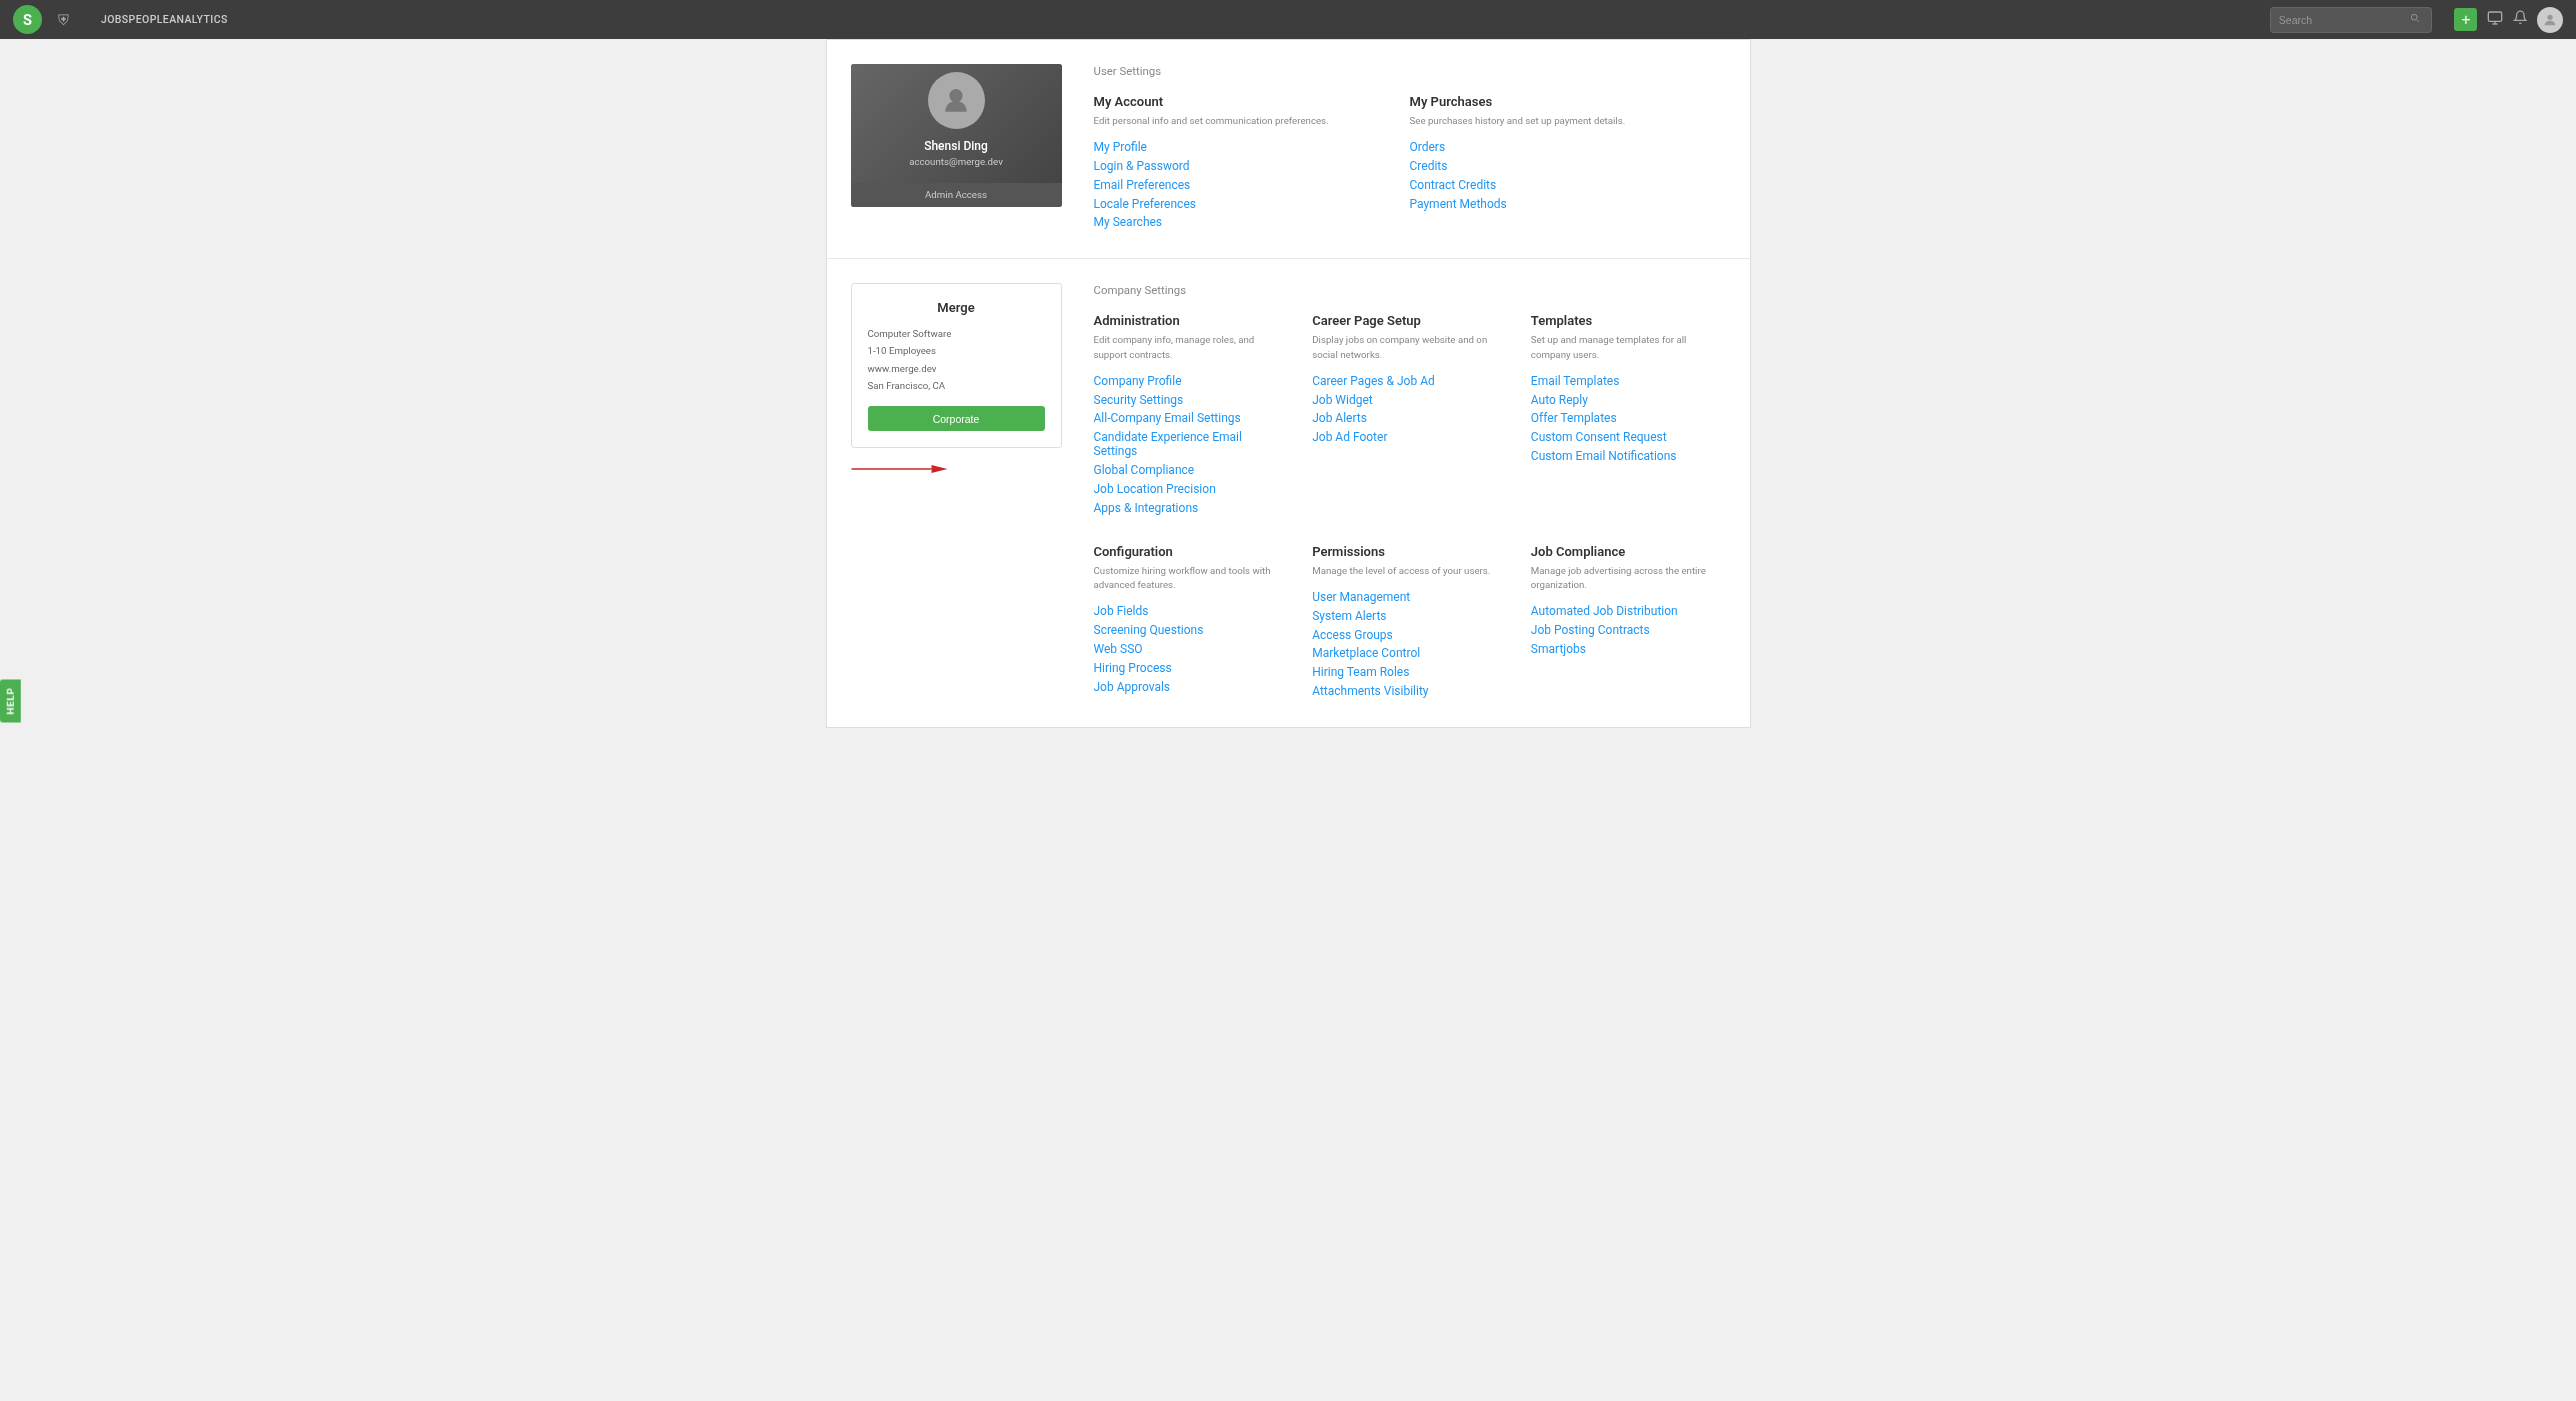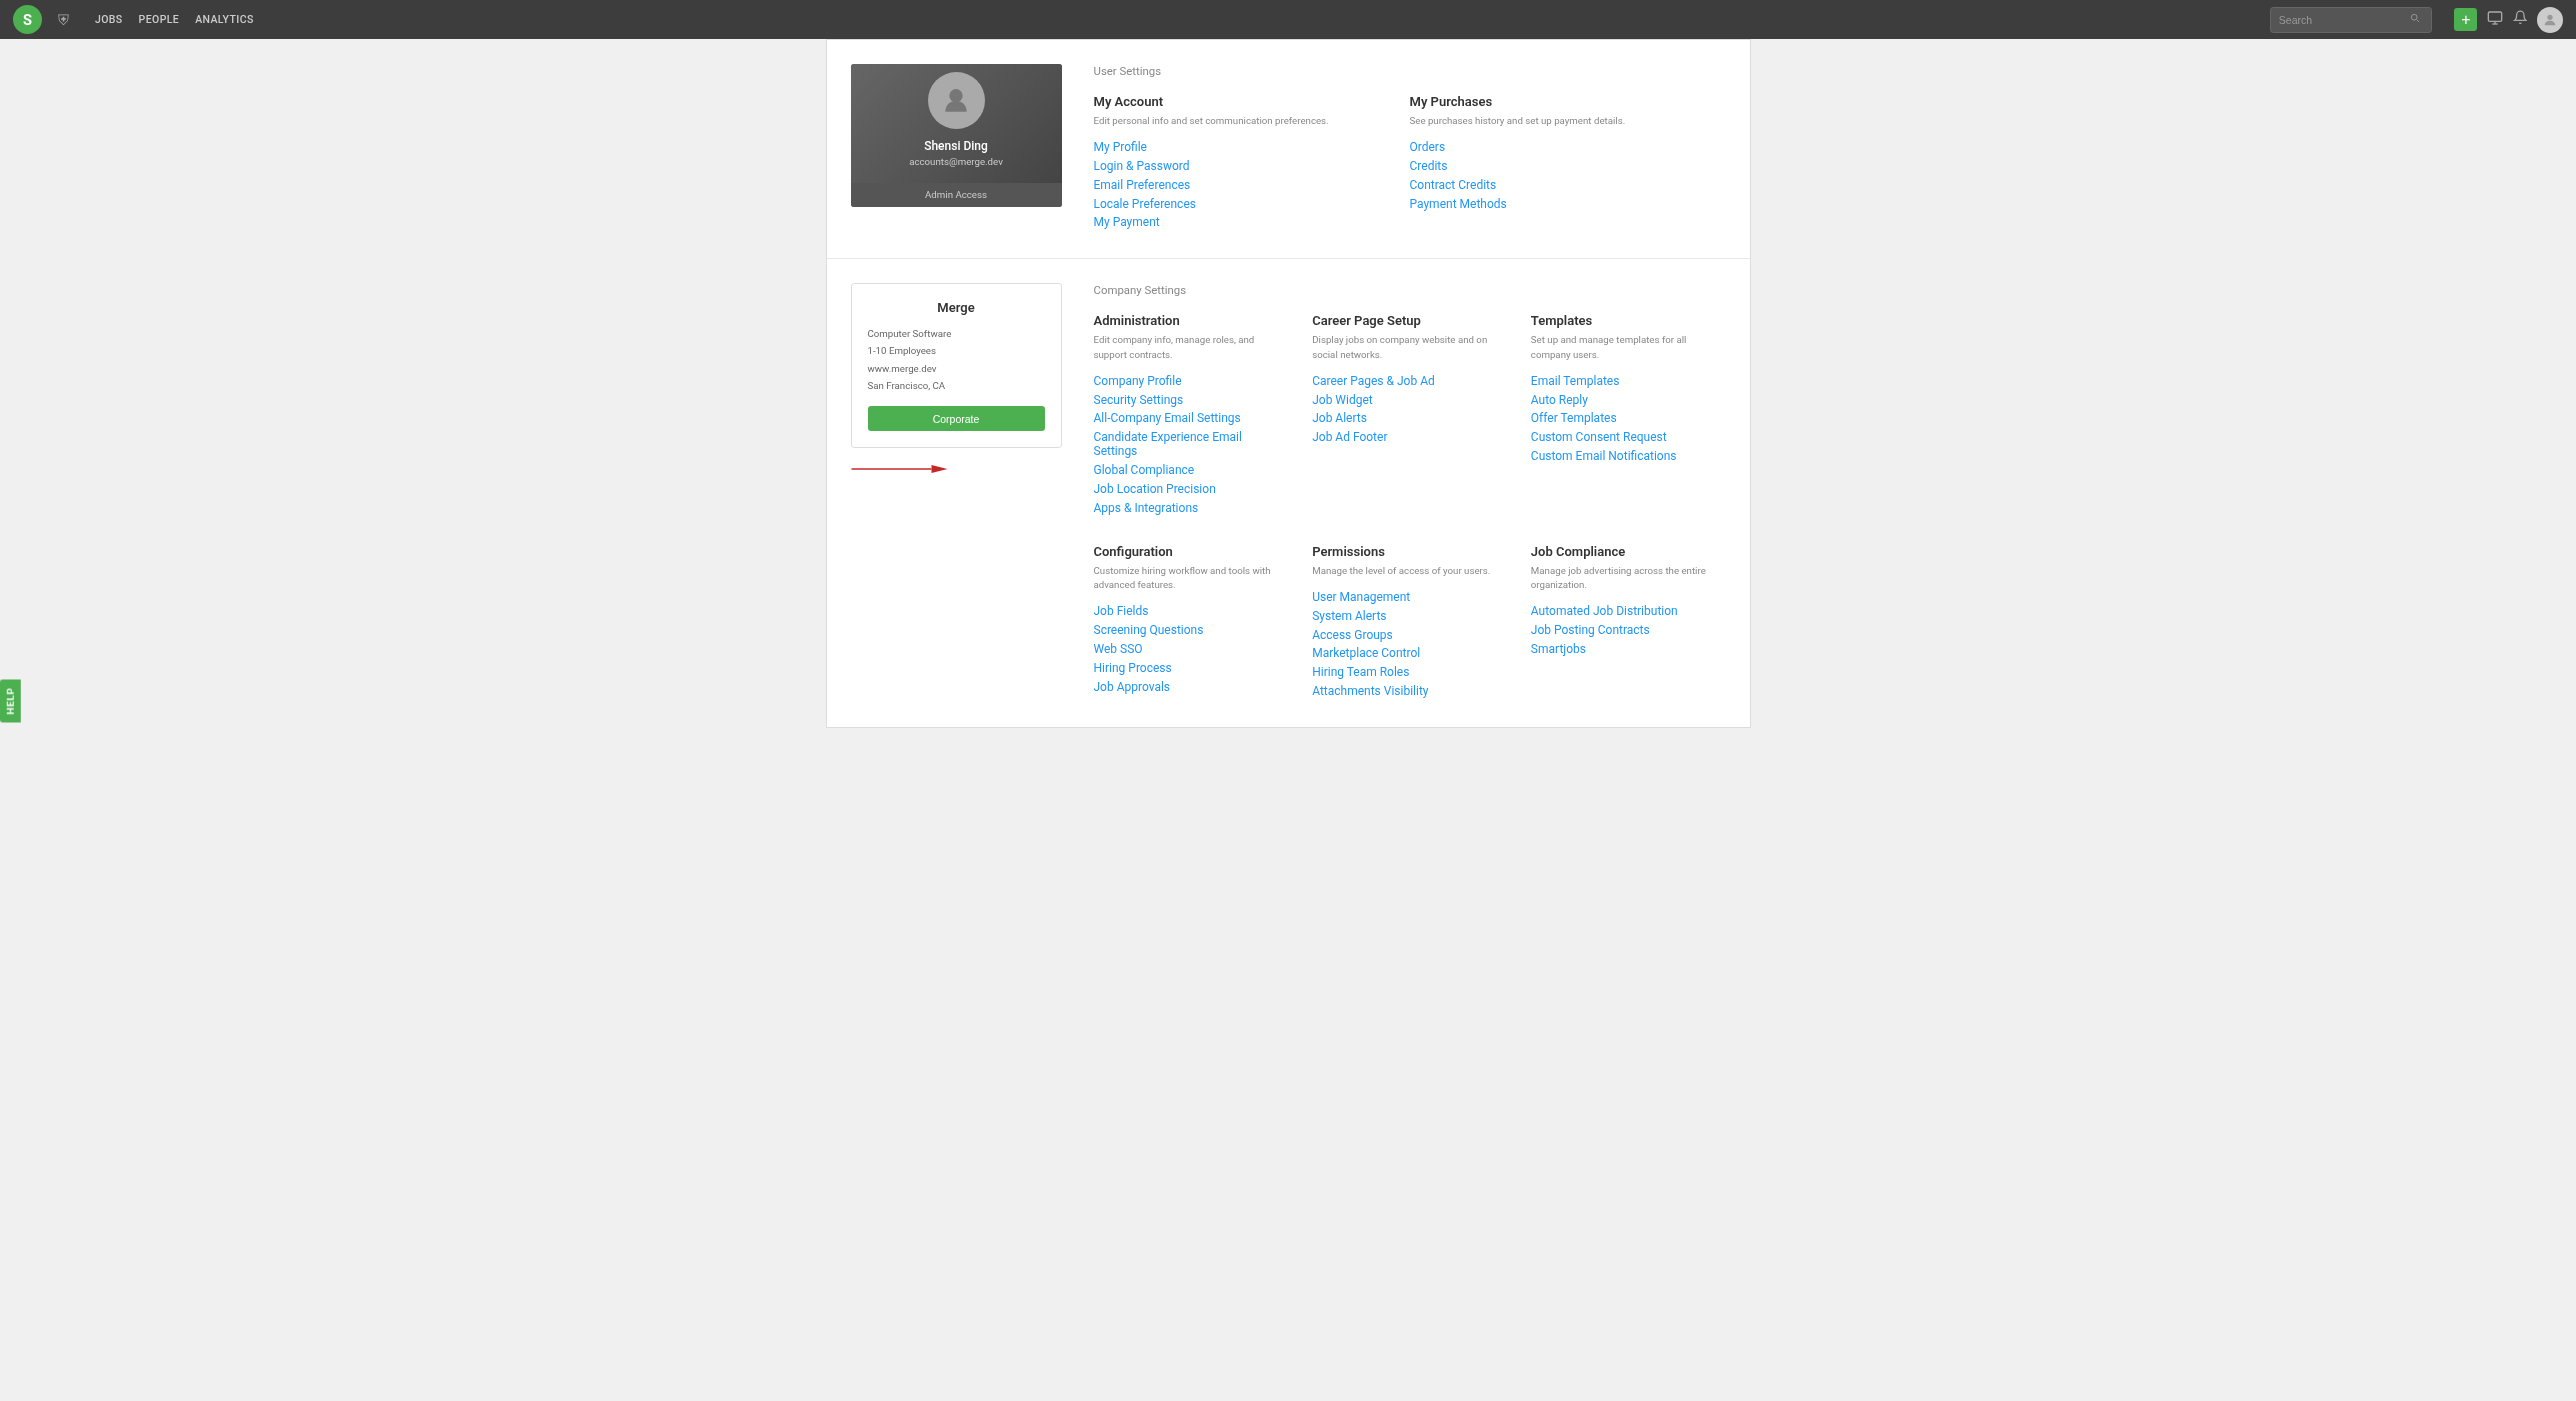--- a/index.html
+++ b/index.html
@@ -19,21 +19,21 @@
       background: #4caf50;
       border-radius: 50%;
       display: flex; align-items: center; justify-content: center;
       color: white; font-weight: bold; font-size: 14.6px;
       flex-shrink: 0;
     }
     .topnav-bookmark {
       color: #aaa; font-size: 14.6px; cursor: pointer;
     }
     .topnav-links {
-      display: flex; gap: 16px; margin-left: 10px;
+      display: flex; margin-left: 16px;
     }
     .topnav-link {
       color: #ccc; font-size: 10.5px; font-weight: 500; letter-spacing: 0.4px;
       cursor: pointer; text-decoration: none;
     }
     .topnav-spacer { flex: 1; }
     .topnav-search {
       background: #555;
       border: 0.8px solid #666;
       border-radius: 3.2px;
@@ -297,21 +297,21 @@
       <div class="section-right">
         <div class="section-label">User Settings</div>
         <div class="settings-columns">
           <div class="settings-col">
             <div class="col-title">My Account</div>
             <div class="col-desc">Edit personal info and set communication preferences.</div>
             <a class="col-link">My Profile</a>
             <a class="col-link">Login &amp; Password</a>
             <a class="col-link">Email Preferences</a>
             <a class="col-link">Locale Preferences</a>
-            <a class="col-link">My Payment</a>
+            <a class="col-link">My Searches</a>
           </div>
           <div class="settings-col">
             <div class="col-title">My Purchases</div>
             <div class="col-desc">See purchases history and set up payment details.</div>
             <a class="col-link">Orders</a>
             <a class="col-link">Credits</a>
             <a class="col-link">Contract Credits</a>
             <a class="col-link">Payment Methods</a>
           </div>
         </div>

